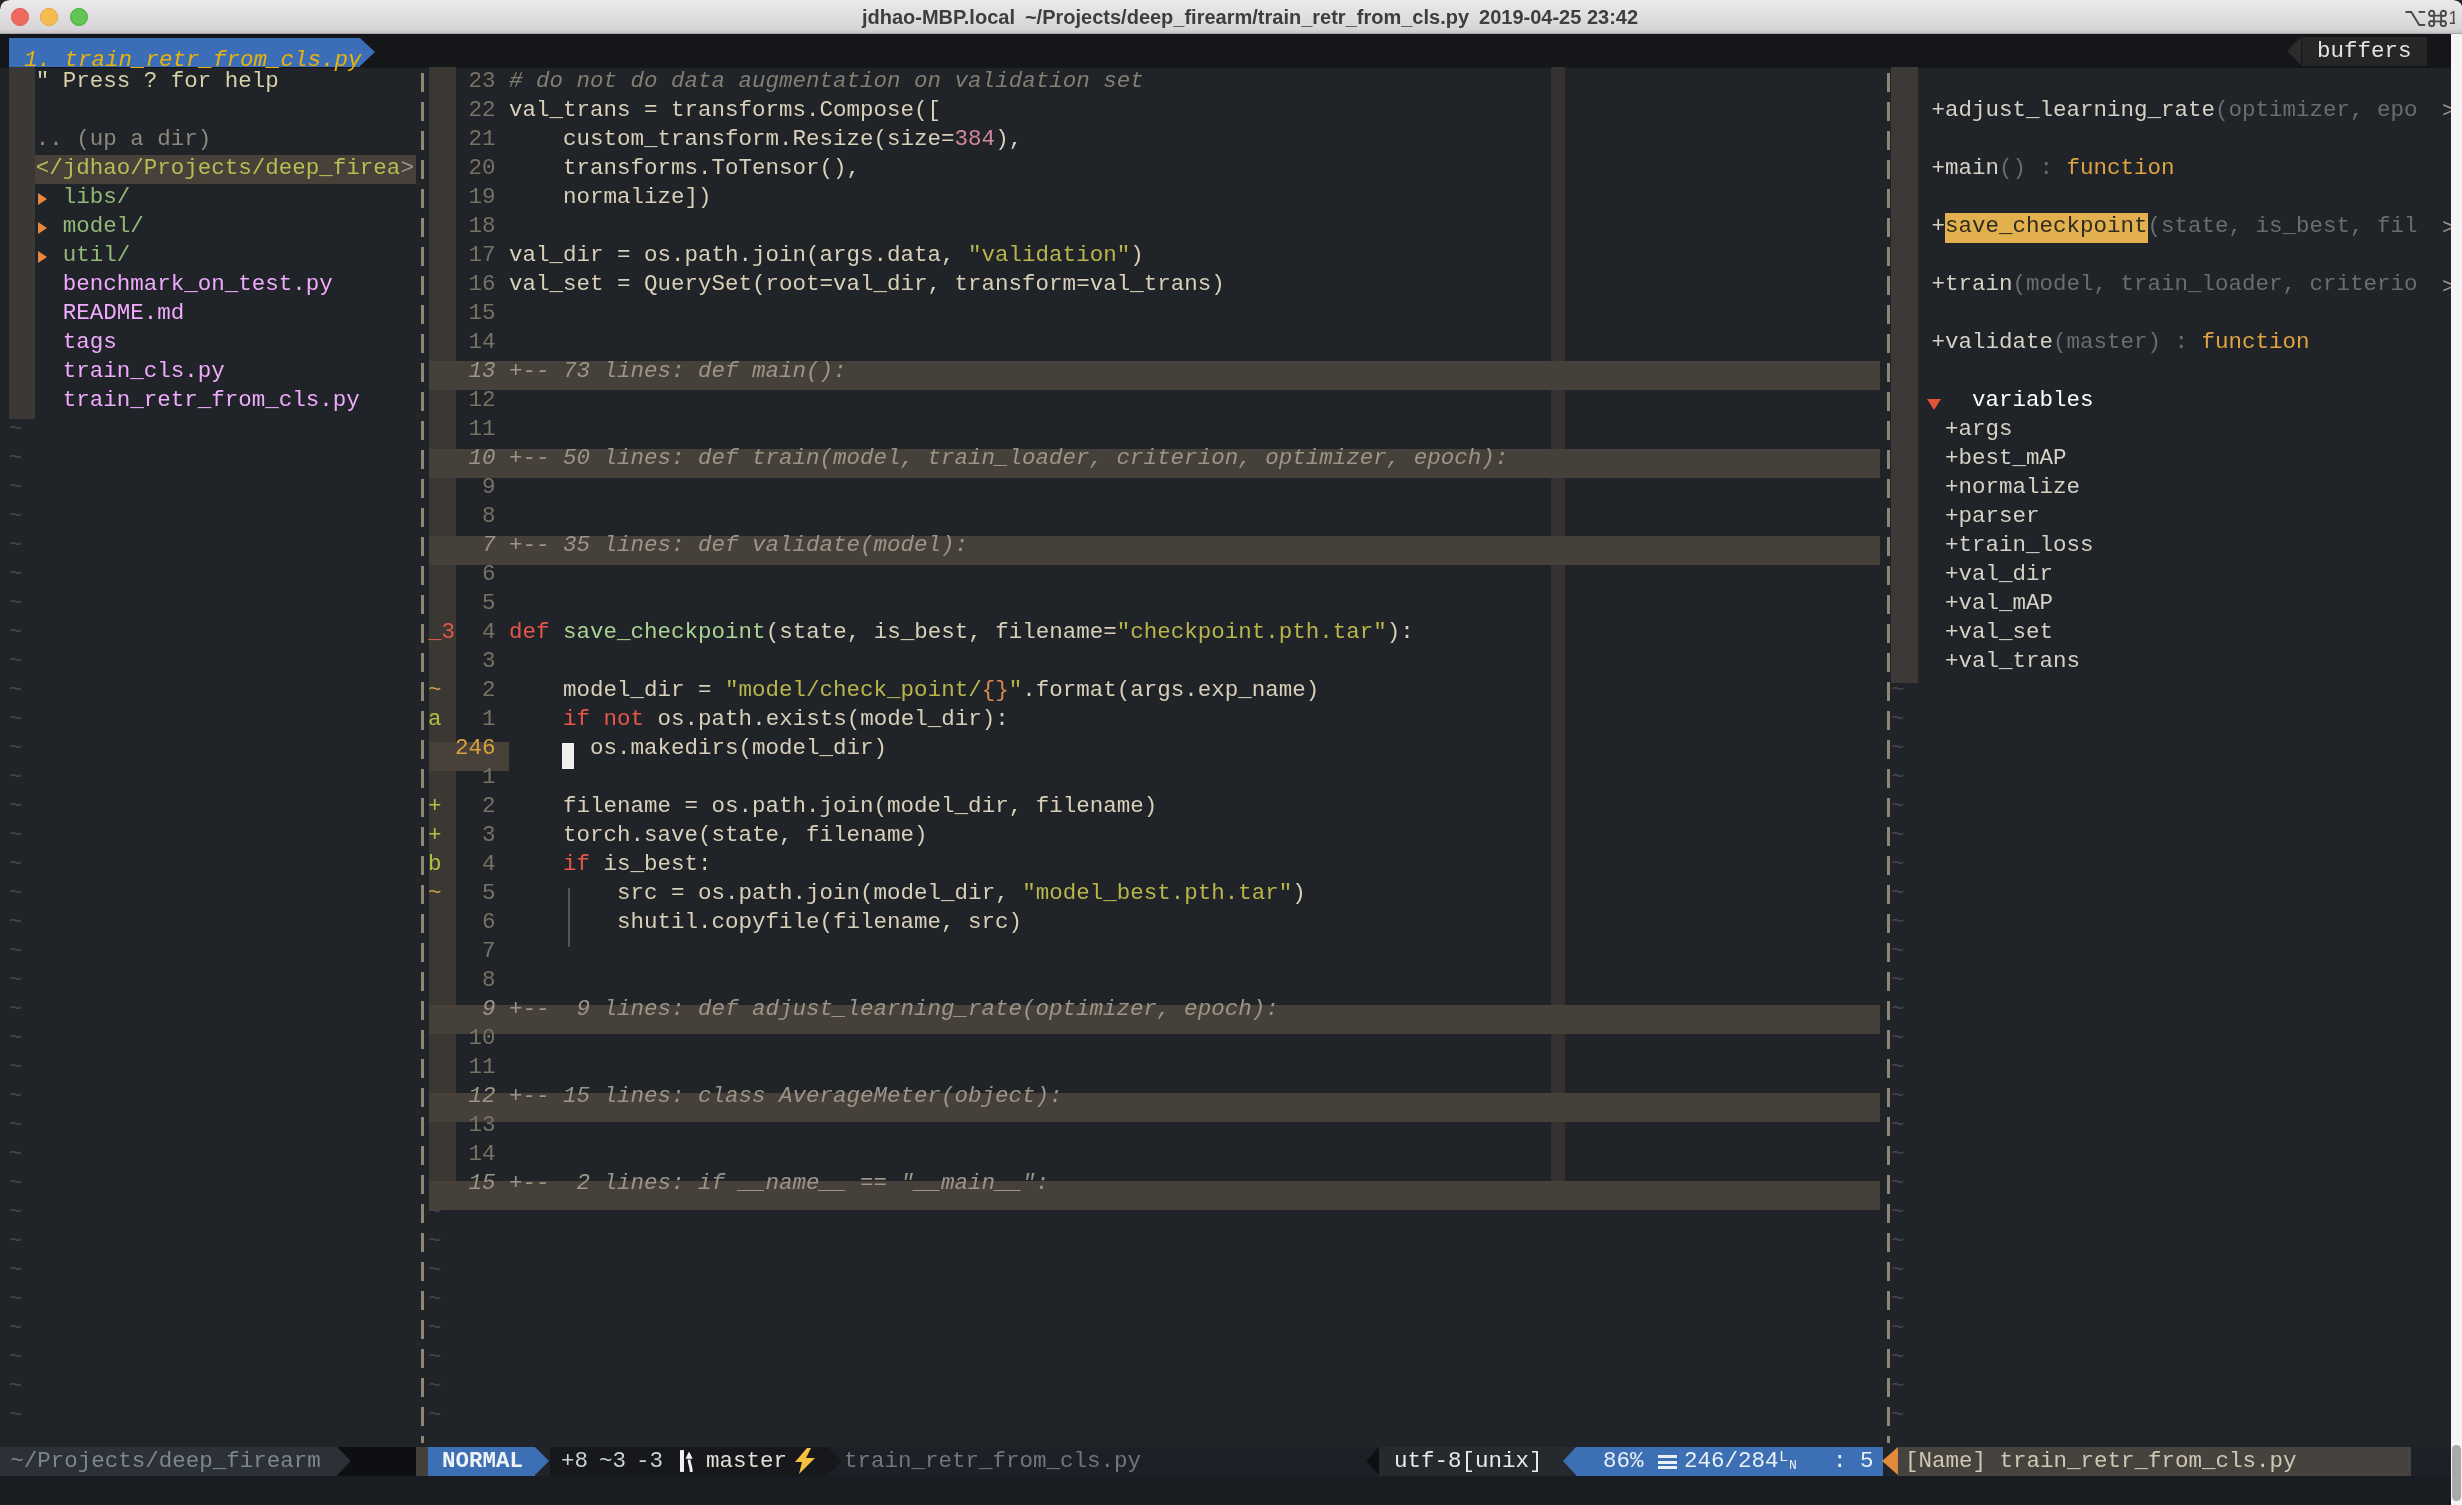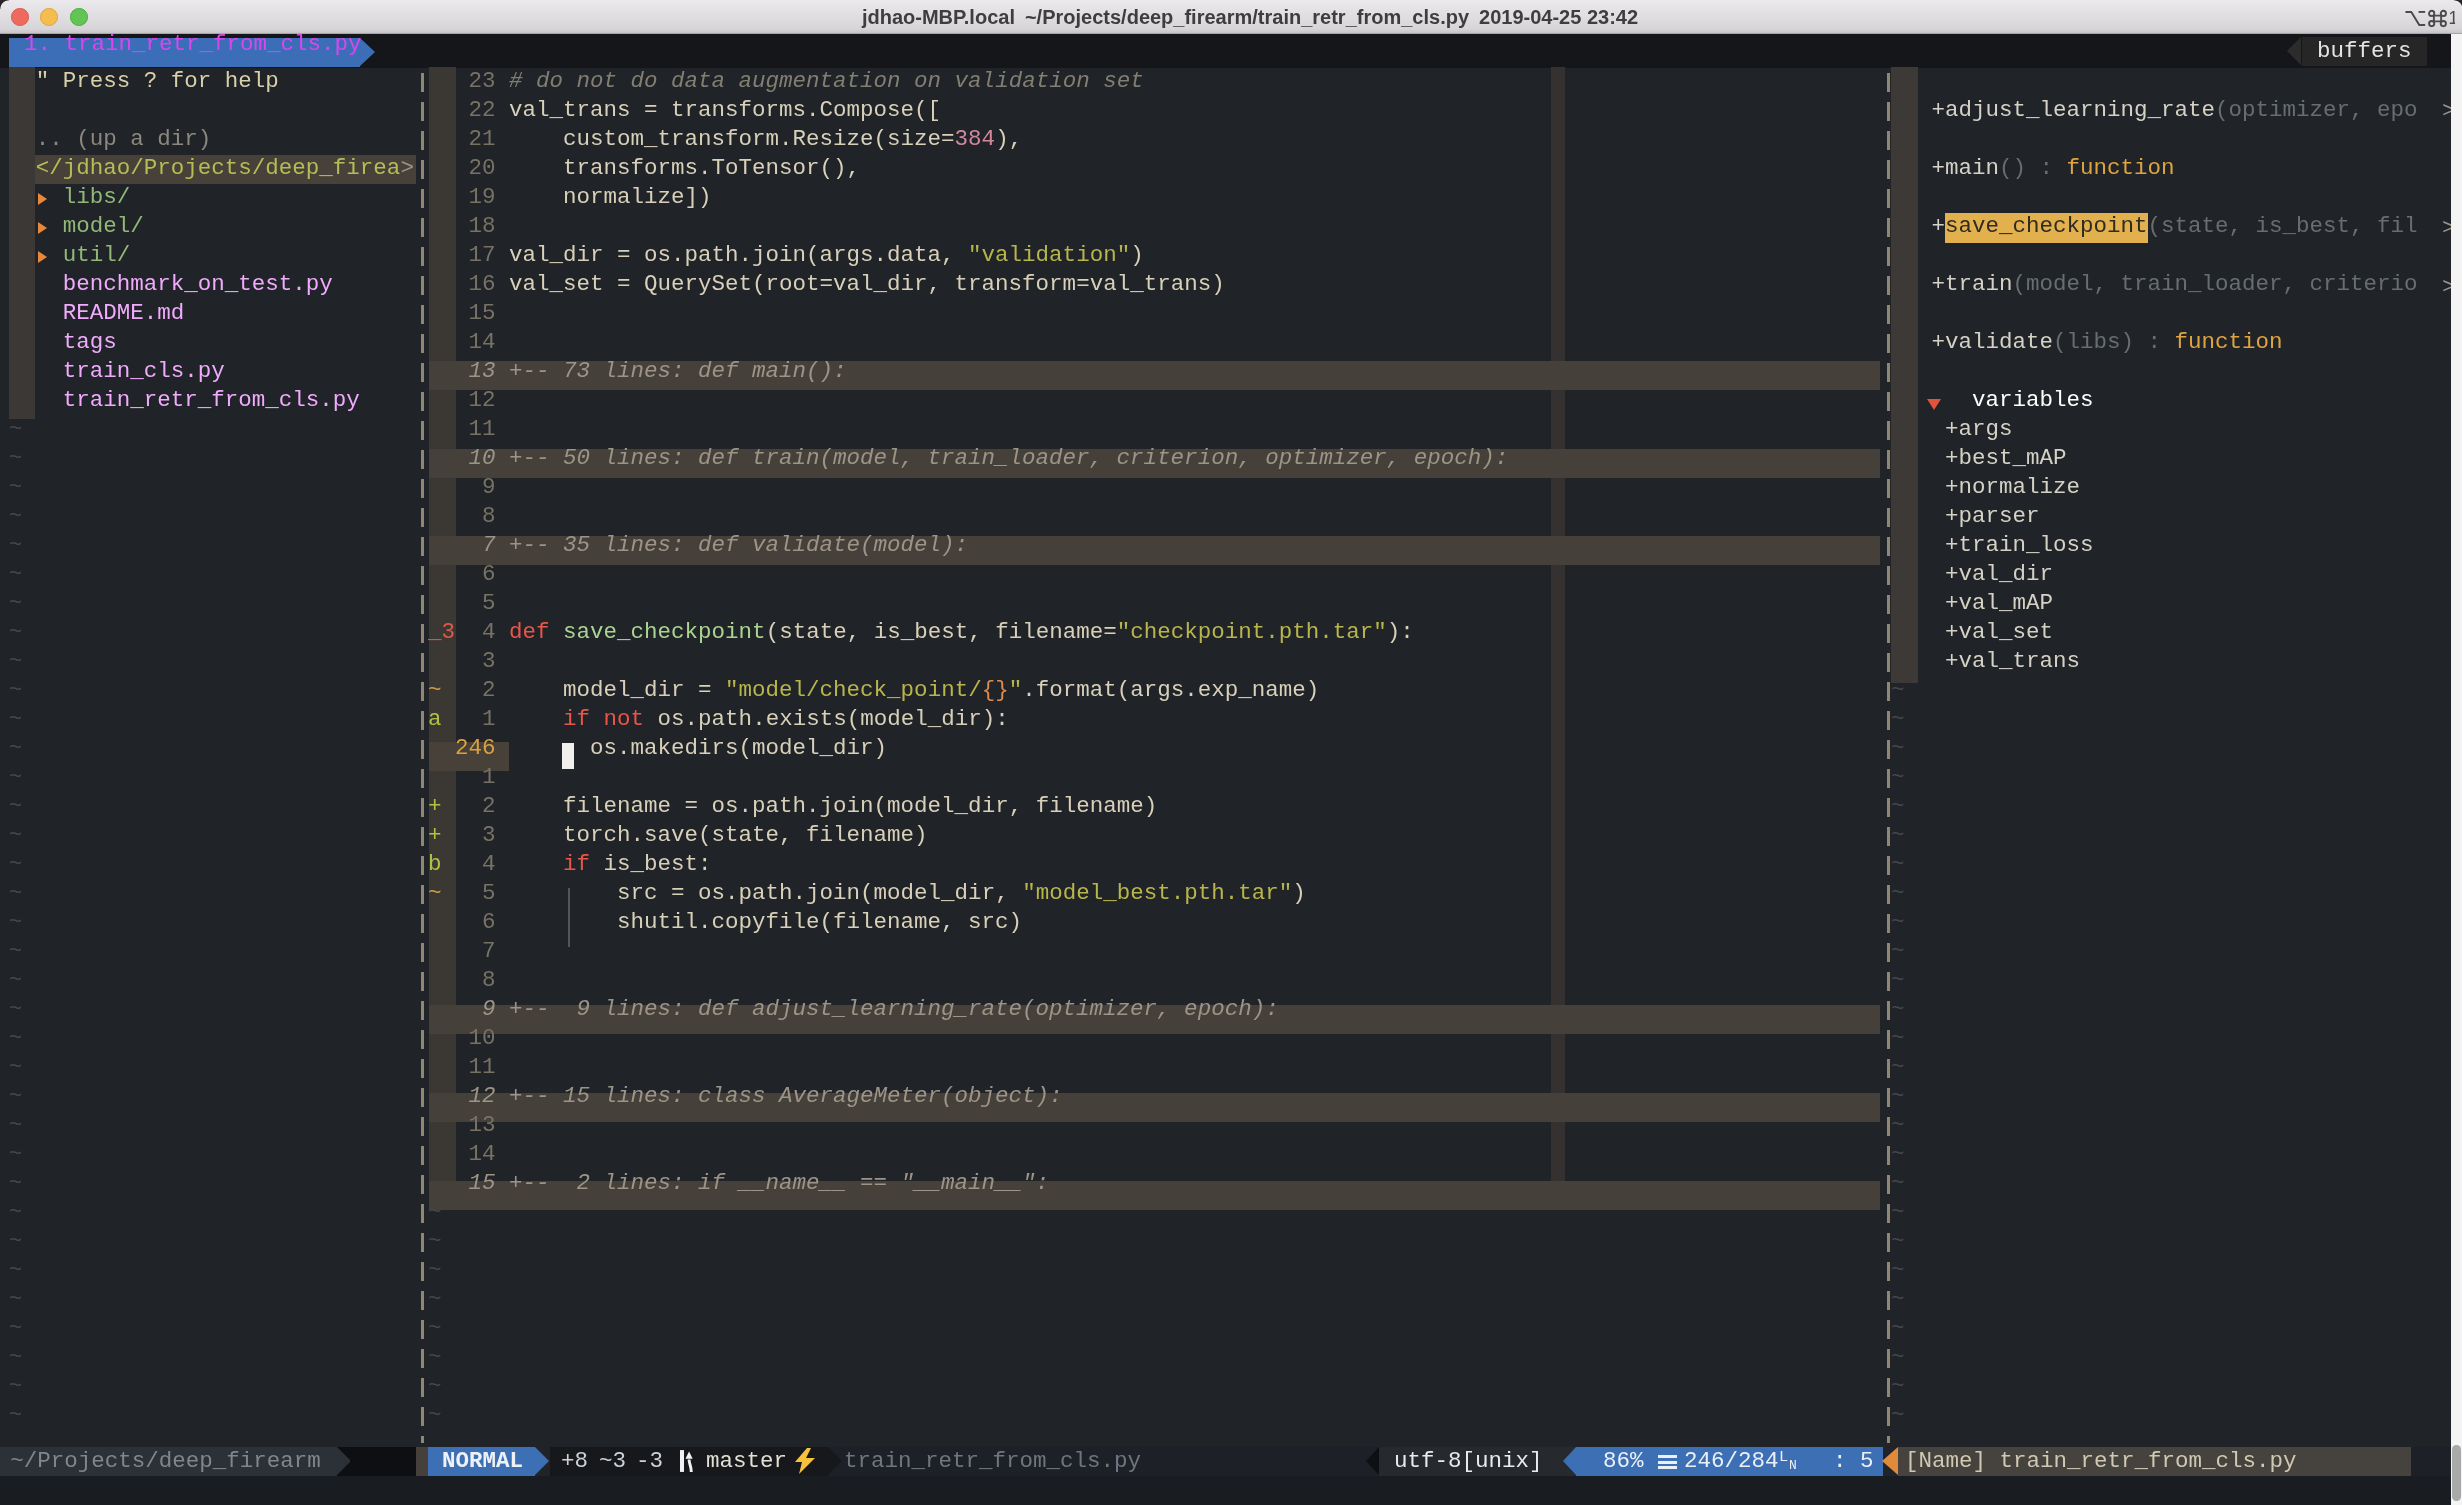--- a/index.html
+++ b/index.html
@@ -45,21 +45,21 @@
       <circle cx="38" cy="20" r="3.6"></circle>
       <circle cx="54" cy="20" r="3.6"></circle>
 </g>
 <text x="61" y="21" font-family="Liberation Sans" font-size="24" fill="#4a4a4a">1</text>
 </svg>
 <div class="abs" style="left:0;top:0;width:8.8px;height:8.8px;background:radial-gradient(circle at 8.8px 8.8px, rgba(0,0,0,0) 8px, #2a2528 8.8px);"></div>
 <div class="abs" style="left:2454px;top:0;width:8.8px;height:8.8px;background:radial-gradient(circle at 0 8.8px, rgba(0,0,0,0) 8px, #2a2528 8.8px);"></div>
 <div class="abs" style="left:0;top:34px;width:2462px;height:34px;background:#151619;"></div>
 <div class="abs" style="left:8.8px;top:38px;width:351px;height:29px;background:#3b6eb7;"></div>
 <div class="abs" style="left:360px;top:38px;width:0;height:0;border-top:14.3px solid transparent;border-bottom:14.3px solid transparent;border-left:15.4px solid #3b6eb7;"></div>
-<pre style="left:24px;top:30px;color:#d946ef;">1. train_retr_from_cls.py</pre>
+<pre style="left:24px;top:46px;color:#eab308;font-style:italic;">1. train_retr_from_cls.py</pre>
 <div class="abs" style="left:2287px;top:37px;width:0;height:0;border-top:14.7px solid transparent;border-bottom:14.7px solid transparent;border-right:14.7px solid #2c2c2c;"></div>
 <div class="abs" style="left:2302px;top:37px;width:125px;height:29px;background:#262626;"></div>
 <pre style="left:2317px;top:37px;color:#e4e4e4;">buffers</pre>
 <div class="abs" style="left:8.8px;top:67px;width:26px;height:352px;background:#3b3835;"></div>
 <div class="abs" style="left:35px;top:155px;width:381px;height:29px;background:#474139;"></div>
 <div class="abs" style="left:429px;top:67px;width:27px;height:1143px;background:#3b3834;"></div>
 <div class="abs" style="left:1551px;top:67px;width:13.6px;height:1143px;background:#343130;"></div>
 <div class="abs" style="left:429px;top:361px;width:1451px;height:29px;background:#46403b;"></div>
 <div class="abs" style="left:429px;top:449px;width:1451px;height:29px;background:#46403b;"></div>
 <div class="abs" style="left:429px;top:536px;width:1451px;height:29px;background:#46403b;"></div>
@@ -172,21 +172,21 @@
 <div class="abs" style="left:562px;top:743px;width:12px;height:26px;background:#f2f0ec;"></div>
 <pre style="left:1891px;top:67px;"> 
 <span class="tcream">   +adjust_learning_rate</span><span class="tgray">(optimizer, epo</span>
 
 <span class="tcream">   +main</span><span class="tgray">()</span> <span class="tgray">:</span> <span class="amber">function</span>
 
 <span class="tcream">   +</span><span class="hlk">save_checkpoint</span><span class="tgray">(state, is_best, fil</span>
 
 <span class="tcream">   +train</span><span class="tgray">(model, train_loader, criterio</span>
 
-<span class="tcream">   +validate</span><span class="tgray">(libs)</span> <span class="tgray">:</span> <span class="amber">function</span>
+<span class="tcream">   +validate</span><span class="tgray">(master)</span> <span class="tgray">:</span> <span class="amber">function</span>
 
 <span class="teal">      variables</span>
 <span class="tcream">    +args</span>
 <span class="tcream">    +best_mAP</span>
 <span class="tcream">    +normalize</span>
 <span class="tcream">    +parser</span>
 <span class="tcream">    +train_loss</span>
 <span class="tcream">    +val_dir</span>
 <span class="tcream">    +val_mAP</span>
 <span class="tcream">    +val_set</span>

